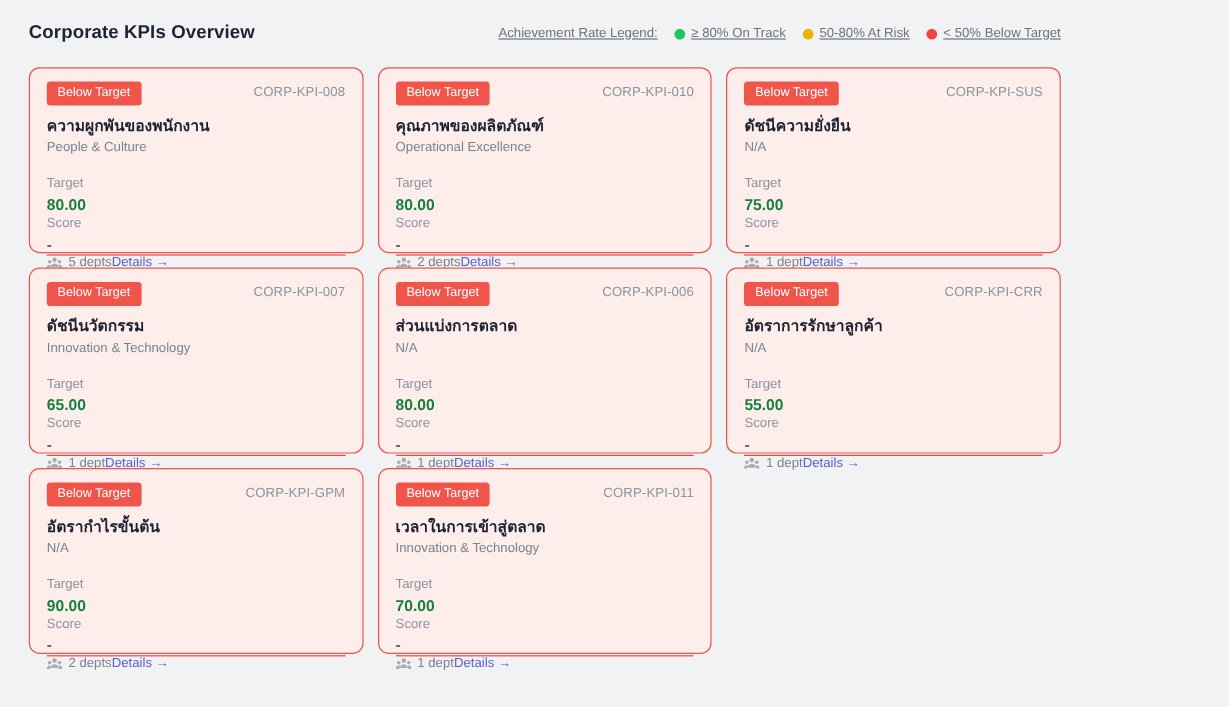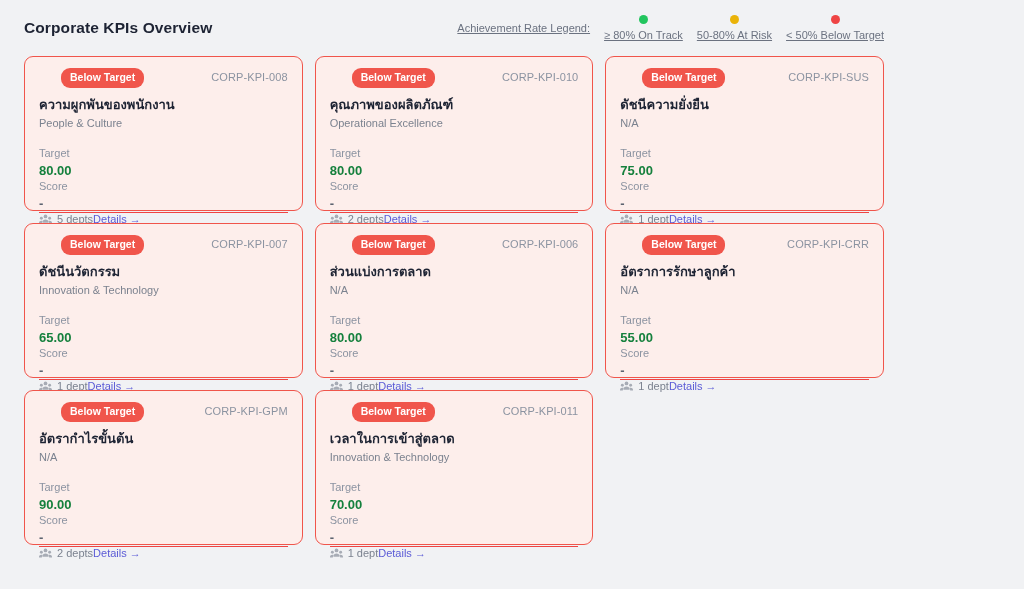--- a/index.html
+++ b/index.html
@@ -48,21 +48,20 @@
   .legend-caption {
     font-size: 11px;
     color: #6b7280;
   }
   .legend-item {
     display: flex;
     align-items: center;
     gap: 5px;
     font-size: 11px;
     color: #6b7280;
-    flex-direction: column;
   }
   .legend-dot {
     width: 9px;
     height: 9px;
     border-radius: 50%;
     display: inline-block;
     flex: 0 0 auto;
   }
 
   
@@ -88,26 +87,25 @@
   .card-top {
     display: flex;
     align-items: flex-start;
     justify-content: space-between;
     gap: 8px;
   }
   .status-badge {
     background: #f0554b;
     color: #ffffff;
     font-size: 10.5px;
-    font-weight: 700;
-    border-radius: 9px;
+    font-weight: 400;
+    border-radius: 3px;
     padding: 4px 9px 5px 9px;
     line-height: 1;
     white-space: nowrap;
-    margin-left: 22px;
   }
   .kpi-code {
     font-size: 11px;
     color: #8b93a1;
     white-space: nowrap;
     padding-top: 3px;
     letter-spacing: .1px;
   }
 
   .kpi-name {

